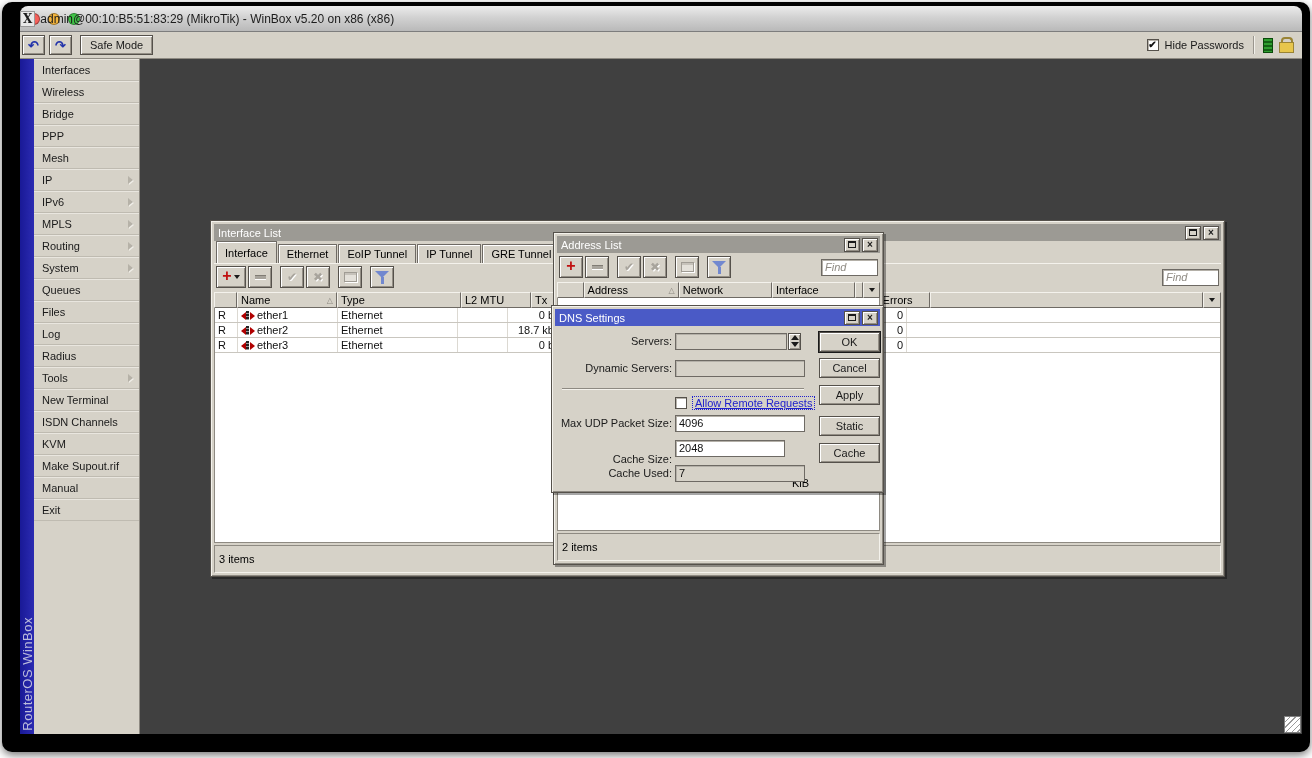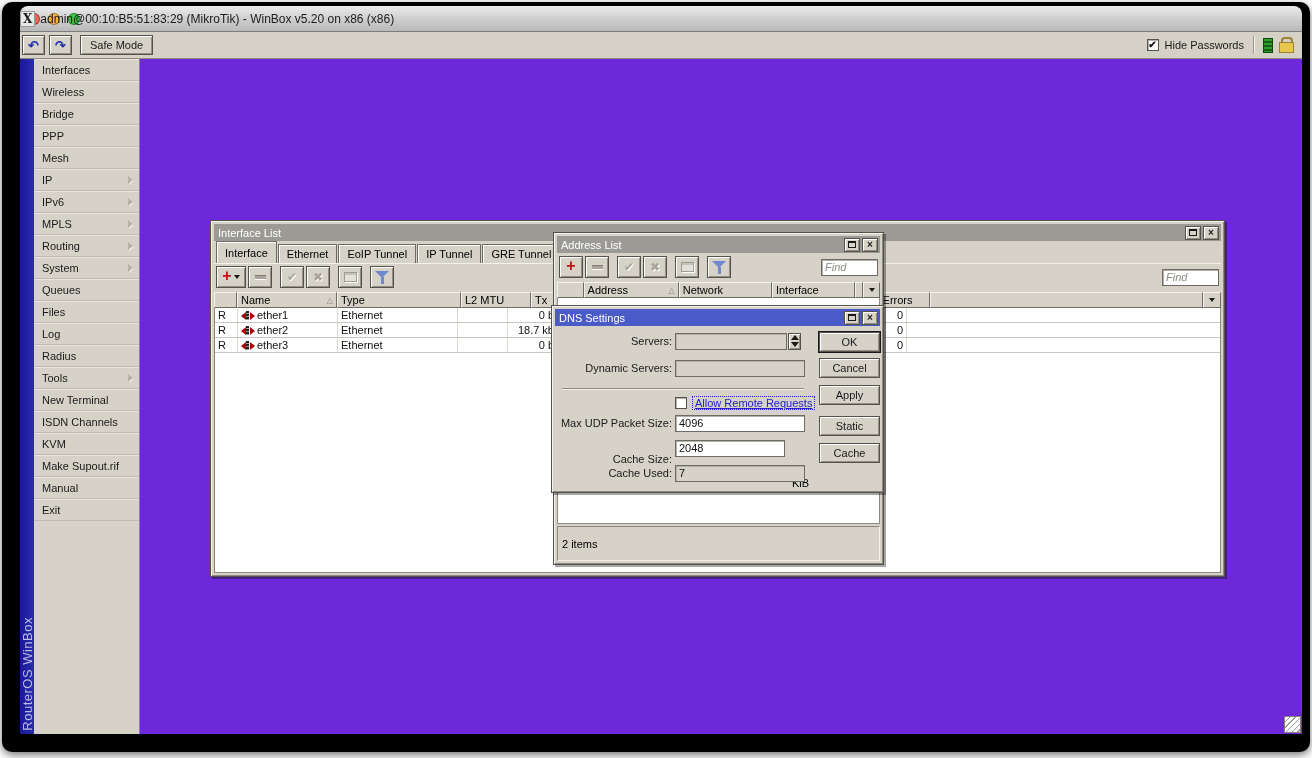--- a/index.html
+++ b/index.html
@@ -47,21 +47,21 @@
   .brand-strip { width:14px; background:linear-gradient(90deg,#191996,#2b2bb2); position:relative; }
   .brand-strip span { position:absolute; bottom:3px; left:0; width:14px; text-align:center;
         writing-mode:vertical-rl; transform:rotate(180deg);
         color:#bcbcdc; font-size:13px; letter-spacing:.5px; white-space:nowrap; }
   .sidebar { width:106px; background:#d6d2c8; border-right:1px solid #8e8a82; overflow:hidden; }
   .side-item { height:22px; display:flex; align-items:center; padding:0 6px 0 8px;
         font-size:11px; color:#1a1a1a; border-bottom:1px solid #bfbbb1; box-shadow:inset 0 1px 0 #e9e6df; }
   .side-arrow { margin-left:auto; width:0; height:0; border-top:4px solid transparent;
         border-bottom:4px solid transparent; border-left:5px solid #b6b2a8;
         filter:drop-shadow(1px 1px 0 #f0eee8); }
-  .canvas { flex:1; background:#6d28d9; position:relative; overflow:hidden; }
+  .canvas { flex:1; background:#404040; position:relative; overflow:hidden; }
 
   
   .mdi { position:absolute; background:#d6d2c8; border:1px solid #55514b;
          box-shadow:inset 1px 1px 0 #f4f2ec, inset -1px -1px 0 #8e8a82, 2px 2px 0 rgba(0,0,0,.35);
          padding:3px; display:flex; flex-direction:column; }
   .mdi-titlebar { height:17px; display:flex; align-items:center; padding:0 2px 0 4px;
          font-size:11px; color:#fff; flex:none; }
   .tb-inactive { background:#9c9a94; }
   .tb-active { background:#4a5ac6; }
   .mdi-title { flex:1; }
@@ -102,21 +102,21 @@
   .hcell { background:#d6d2c8; border:1px solid; border-color:#f4f2ec #6e6a64 #6e6a64 #f4f2ec;
          font-size:11px; padding:0 3px; display:flex; align-items:center; overflow:hidden; white-space:nowrap; }
   .sort-tri { margin-left:auto; font-size:8px; color:#8e8a82; }
   .hbtn { border:1px solid; border-color:#f4f2ec #6e6a64 #6e6a64 #f4f2ec; background:#d6d2c8;
          display:flex; align-items:center; justify-content:center; }
   .body { flex:1; background:#fff; border:1px solid #8e8a82; border-top:none; overflow:hidden; }
   .row { display:flex; height:15px; border-bottom:1px solid #c9c6bf; background:#fff; }
   .cell { font-size:11px; padding:0 3px; border-right:1px solid #dcd9d2; display:flex; align-items:center;
           overflow:hidden; white-space:nowrap; color:#111; }
   .num { justify-content:flex-end; }
-  .statusbar { height:35px; margin-top:2px; border:1px solid; border-color:#8e8a82 #f4f2ec #f4f2ec #8e8a82;
+  .statusbar { height:28px; margin-top:2px; border:1px solid; border-color:#8e8a82 #f4f2ec #f4f2ec #8e8a82;
           font-size:11px; display:flex; align-items:center; padding:0 4px; flex:none; background:#d6d2c8; }
 
   .eticon { display:inline-block; position:relative; width:13px; height:9px; margin-right:3px; flex:none; }
   .eticon i { position:absolute; display:block; }
   .eticon .l { left:0; top:1px; border-top:4px solid transparent; border-bottom:4px solid transparent; border-right:5px solid #b00000; }
   .eticon .m { left:5px; top:0; width:3px; height:9px; background:repeating-linear-gradient(180deg,#222 0 2px,#999 2px 3px); }
   .eticon .r { left:9px; top:1px; border-top:4px solid transparent; border-bottom:4px solid transparent; border-left:5px solid #b00000; }
 
   
   .dns-form { position:relative; flex:1; font-size:11px; }
@@ -359,20 +359,21 @@
                   <span>ether3</span>
                 </span>
               <span class="cell" style="width:120px">Ethernet</span>
               <span class="cell" style="width:50px"></span>
               <span class="cell num" style="width:50px">0 b</span>
               <span class="cell" style="width:289px"></span>
               <span class="cell num" style="width:60px">0</span>
               <span class="cell" style="flex:1;border-right:none"></span>
             </div>
           </div>
+          <div class="statusbar">3 items</div>
         </div>
       </div>
 
       <div class="mdi" style="left:413px; top:173px; width:331px; height:333px; z-index:2">
         <div class="mdi-titlebar tb-inactive">
           <span class="mdi-title">Address List</span>
           <span class="btn3d wbtn">
               <span class="glyph-max"></span>
             </span>
           <span class="btn3d wbtn">

